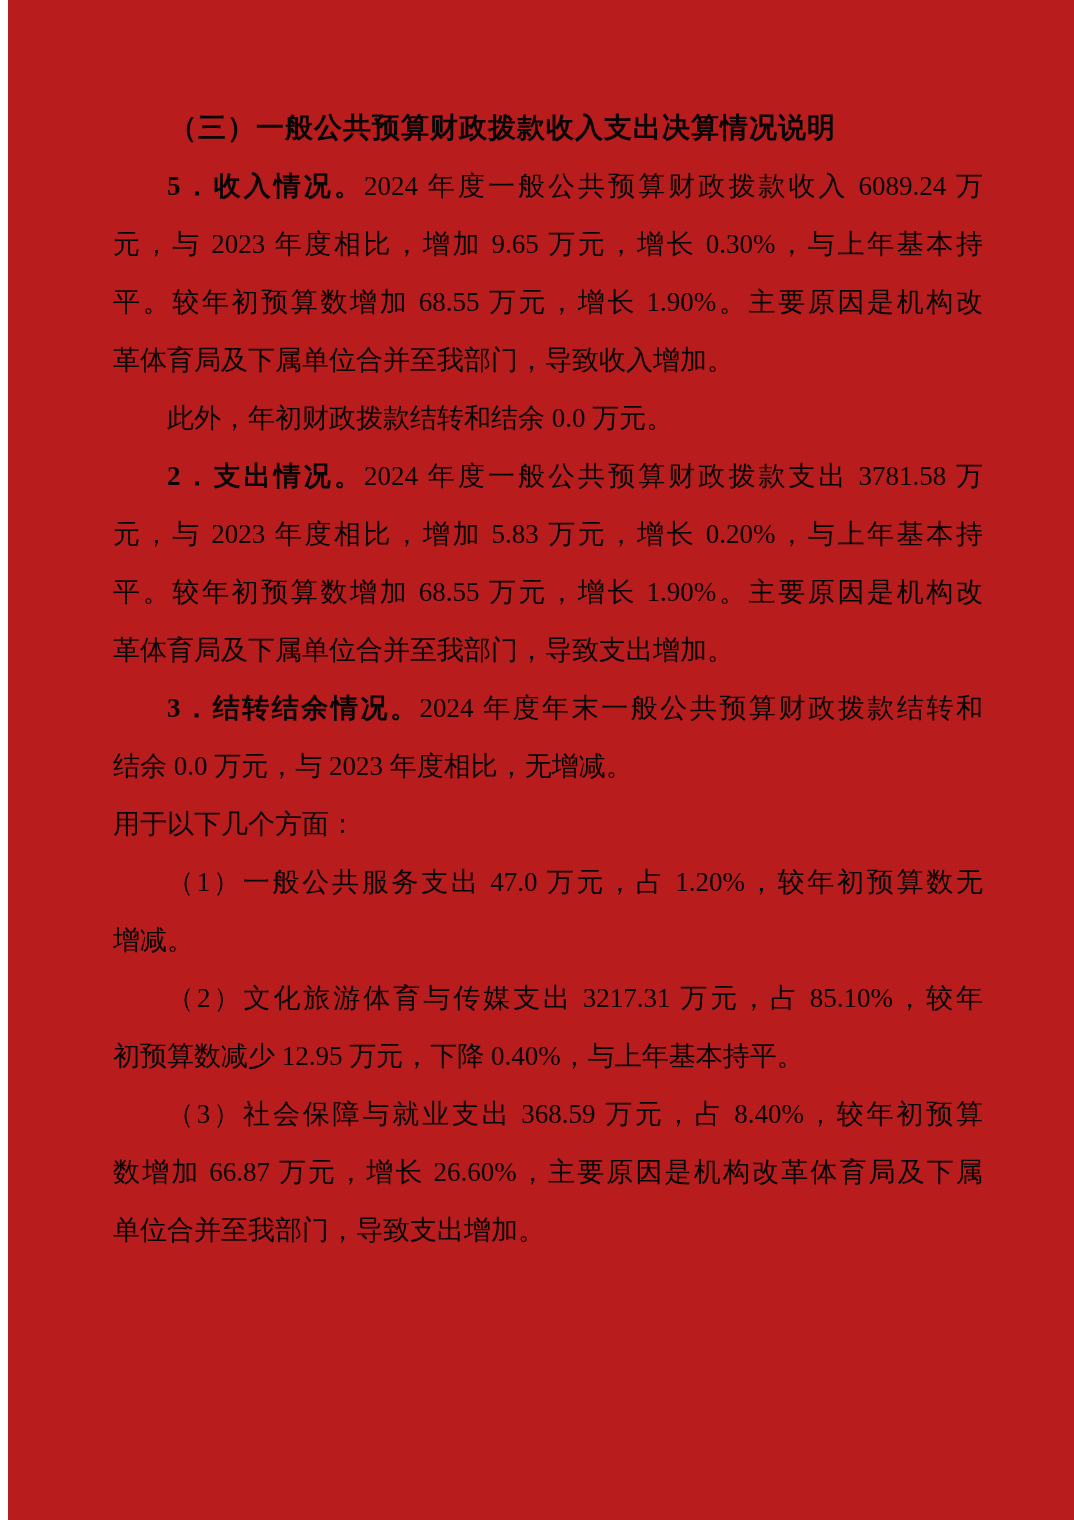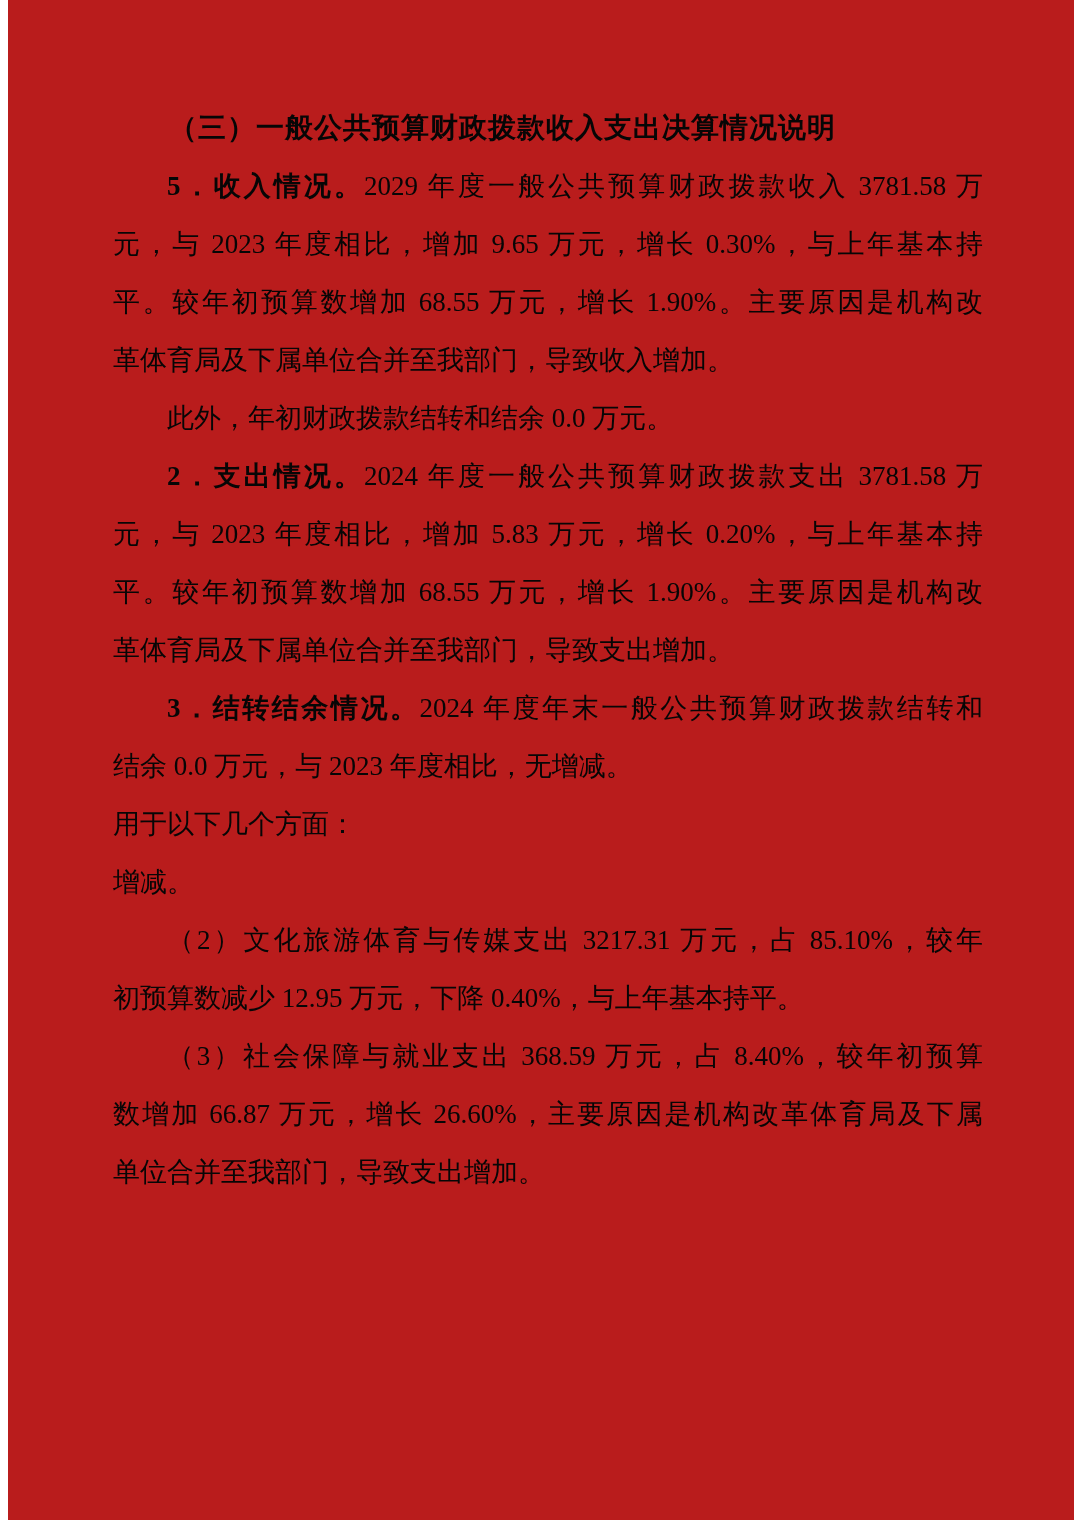--- a/index.html
+++ b/index.html
@@ -48,32 +48,33 @@
   .run-regular {
     font-weight: 400;
   }
 </style>
 </head>
 <body>
 
 <div class="page">
   <div class="content" id="doc-content">
       <div class="line heading indent"><span class="run-bold">（三）一般公共预算财政拨款收入支出决算情况说明</span></div>
-      <div class="line indent fill"><span class="run-bold">5．收入情况。</span><span class="run-regular">2029 年度一般公共预算财政拨款收入 3781.58 万</span></div>
+      <div class="line indent fill"><span class="run-bold">5．收入情况。</span><span class="run-regular">2024 年度一般公共预算财政拨款收入 6089.24 万</span></div>
       <div class="line fill"><span class="run-regular">元，与 2023 年度相比，增加 9.65 万元，增长 0.30%，与上年基本持</span></div>
       <div class="line fill"><span class="run-regular">平。较年初预算数增加 68.55 万元，增长 1.90%。主要原因是机构改</span></div>
       <div class="line"><span class="run-regular">革体育局及下属单位合并至我部门，导致收入增加。</span></div>
       <div class="line indent"><span class="run-regular">此外，年初财政拨款结转和结余 0.0 万元。</span></div>
       <div class="line indent fill"><span class="run-bold">2．支出情况。</span><span class="run-regular">2024 年度一般公共预算财政拨款支出 3781.58 万</span></div>
       <div class="line fill"><span class="run-regular">元，与 2023 年度相比，增加 5.83 万元，增长 0.20%，与上年基本持</span></div>
       <div class="line fill"><span class="run-regular">平。较年初预算数增加 68.55 万元，增长 1.90%。主要原因是机构改</span></div>
       <div class="line"><span class="run-regular">革体育局及下属单位合并至我部门，导致支出增加。</span></div>
       <div class="line indent fill"><span class="run-bold">3．结转结余情况。</span><span class="run-regular">2024 年度年末一般公共预算财政拨款结转和</span></div>
       <div class="line"><span class="run-regular">结余 0.0 万元，与 2023 年度相比，无增减。</span></div>
       <div class="line"><span class="run-regular">用于以下几个方面：</span></div>
+      <div class="line indent fill"><span class="run-regular">（1）一般公共服务支出 47.0 万元，占 1.20%，较年初预算数无</span></div>
       <div class="line"><span class="run-regular">增减。</span></div>
       <div class="line indent fill"><span class="run-regular">（2）文化旅游体育与传媒支出 3217.31 万元，占 85.10%，较年</span></div>
       <div class="line"><span class="run-regular">初预算数减少 12.95 万元，下降 0.40%，与上年基本持平。</span></div>
       <div class="line indent fill"><span class="run-regular">（3）社会保障与就业支出 368.59 万元，占 8.40%，较年初预算</span></div>
       <div class="line fill"><span class="run-regular">数增加 66.87 万元，增长 26.60%，主要原因是机构改革体育局及下属</span></div>
       <div class="line"><span class="run-regular">单位合并至我部门，导致支出增加。</span></div>
     </div>
 </div>
 
 </body></html>

